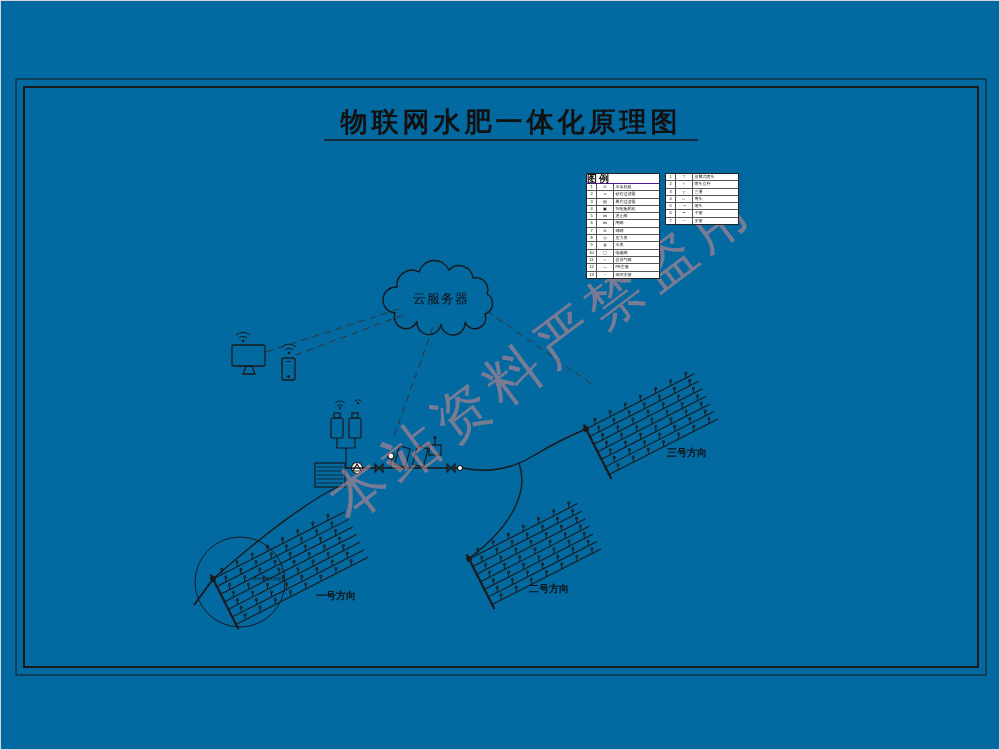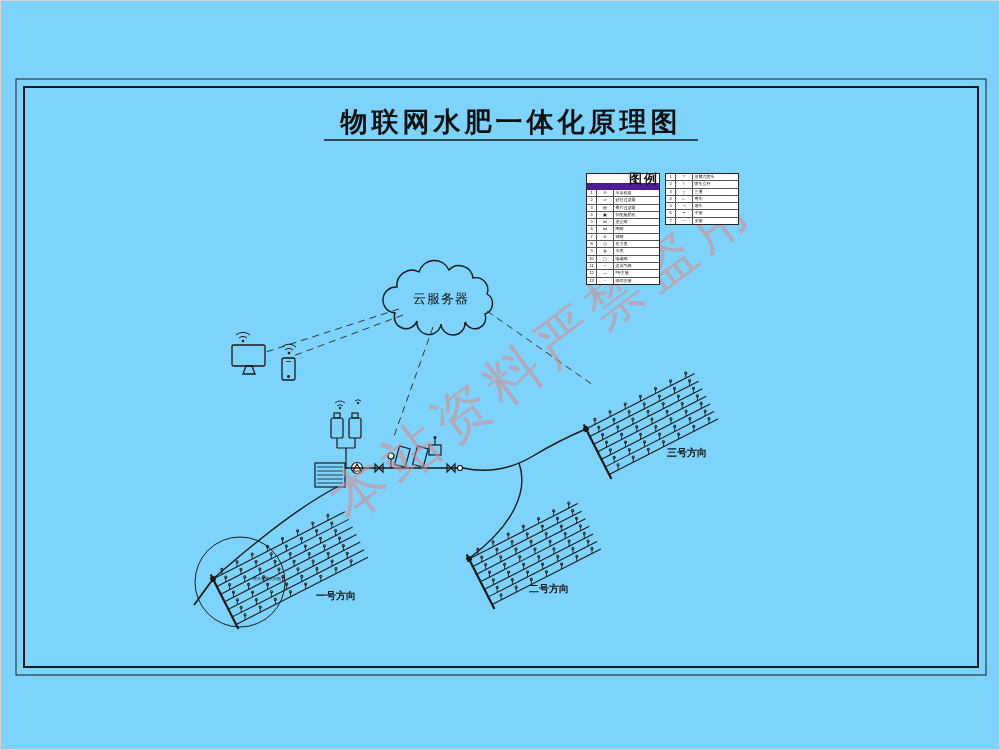--- a/index.html
+++ b/index.html
@@ -1,27 +1,27 @@
 <!DOCTYPE html>
 <html><head>
 <meta charset="utf-8">
 <style>
   html,body{margin:0;padding:0;background:#fff;}
-  .canvas{position:relative;width:1000px;height:750px;background:#7dd3fc;
+  .canvas{position:relative;width:1000px;height:750px;background:#0369a1;
           border:1px solid #d6d6d6;box-sizing:border-box;overflow:hidden;
           font-family:"Liberation Sans",sans-serif;color:#111;}
   .drawing-title{position:absolute;top:103px;left:10px;width:1000px;text-align:center;
           font-family:"Liberation Serif",serif;font-size:27px;font-weight:bold;
           letter-spacing:4px;color:#111;}
   svg.schematic{position:absolute;left:0;top:0;}
   .legend{position:absolute;border:1px solid #222;background:#fff;z-index:3;}
   .legend-left{left:585px;top:172px;width:72px;}
   .legend-right{left:664px;top:172px;width:72px;}
-  .legend-title{font-size:13px;font-weight:bold;text-align:right;height:9px;line-height:9px;
-          border-bottom:7px solid #4c1d95;letter-spacing:2px;}
+  .legend-title{font-size:10px;font-weight:bold;text-align:left;height:9px;line-height:9px;
+          border-bottom:1px solid #4c1d95;letter-spacing:2px;}
   .legend-row{display:flex;align-items:stretch;height:6.3px;border-bottom:0.5px solid #555;
           font-size:4px;line-height:6.3px;}
   .legend-row:last-child{border-bottom:none;}
   .legend-cell-no{width:9px;border-right:0.5px solid #555;text-align:center;}
   .legend-cell-symbol{width:16px;border-right:0.5px solid #555;text-align:center;}
   .legend-cell-name{flex:1;padding-left:1.5px;white-space:nowrap;overflow:hidden;}
   .ln{stroke:#1a1a1a;fill:none;}
   .dash{stroke:#333;fill:none;stroke-width:1;stroke-dasharray:7 5;}
   .field-label{font:bold 10px "Liberation Sans",sans-serif;fill:#111;}
   .cloud-label{font:13px "Liberation Serif",serif;fill:#111;letter-spacing:1px;}

